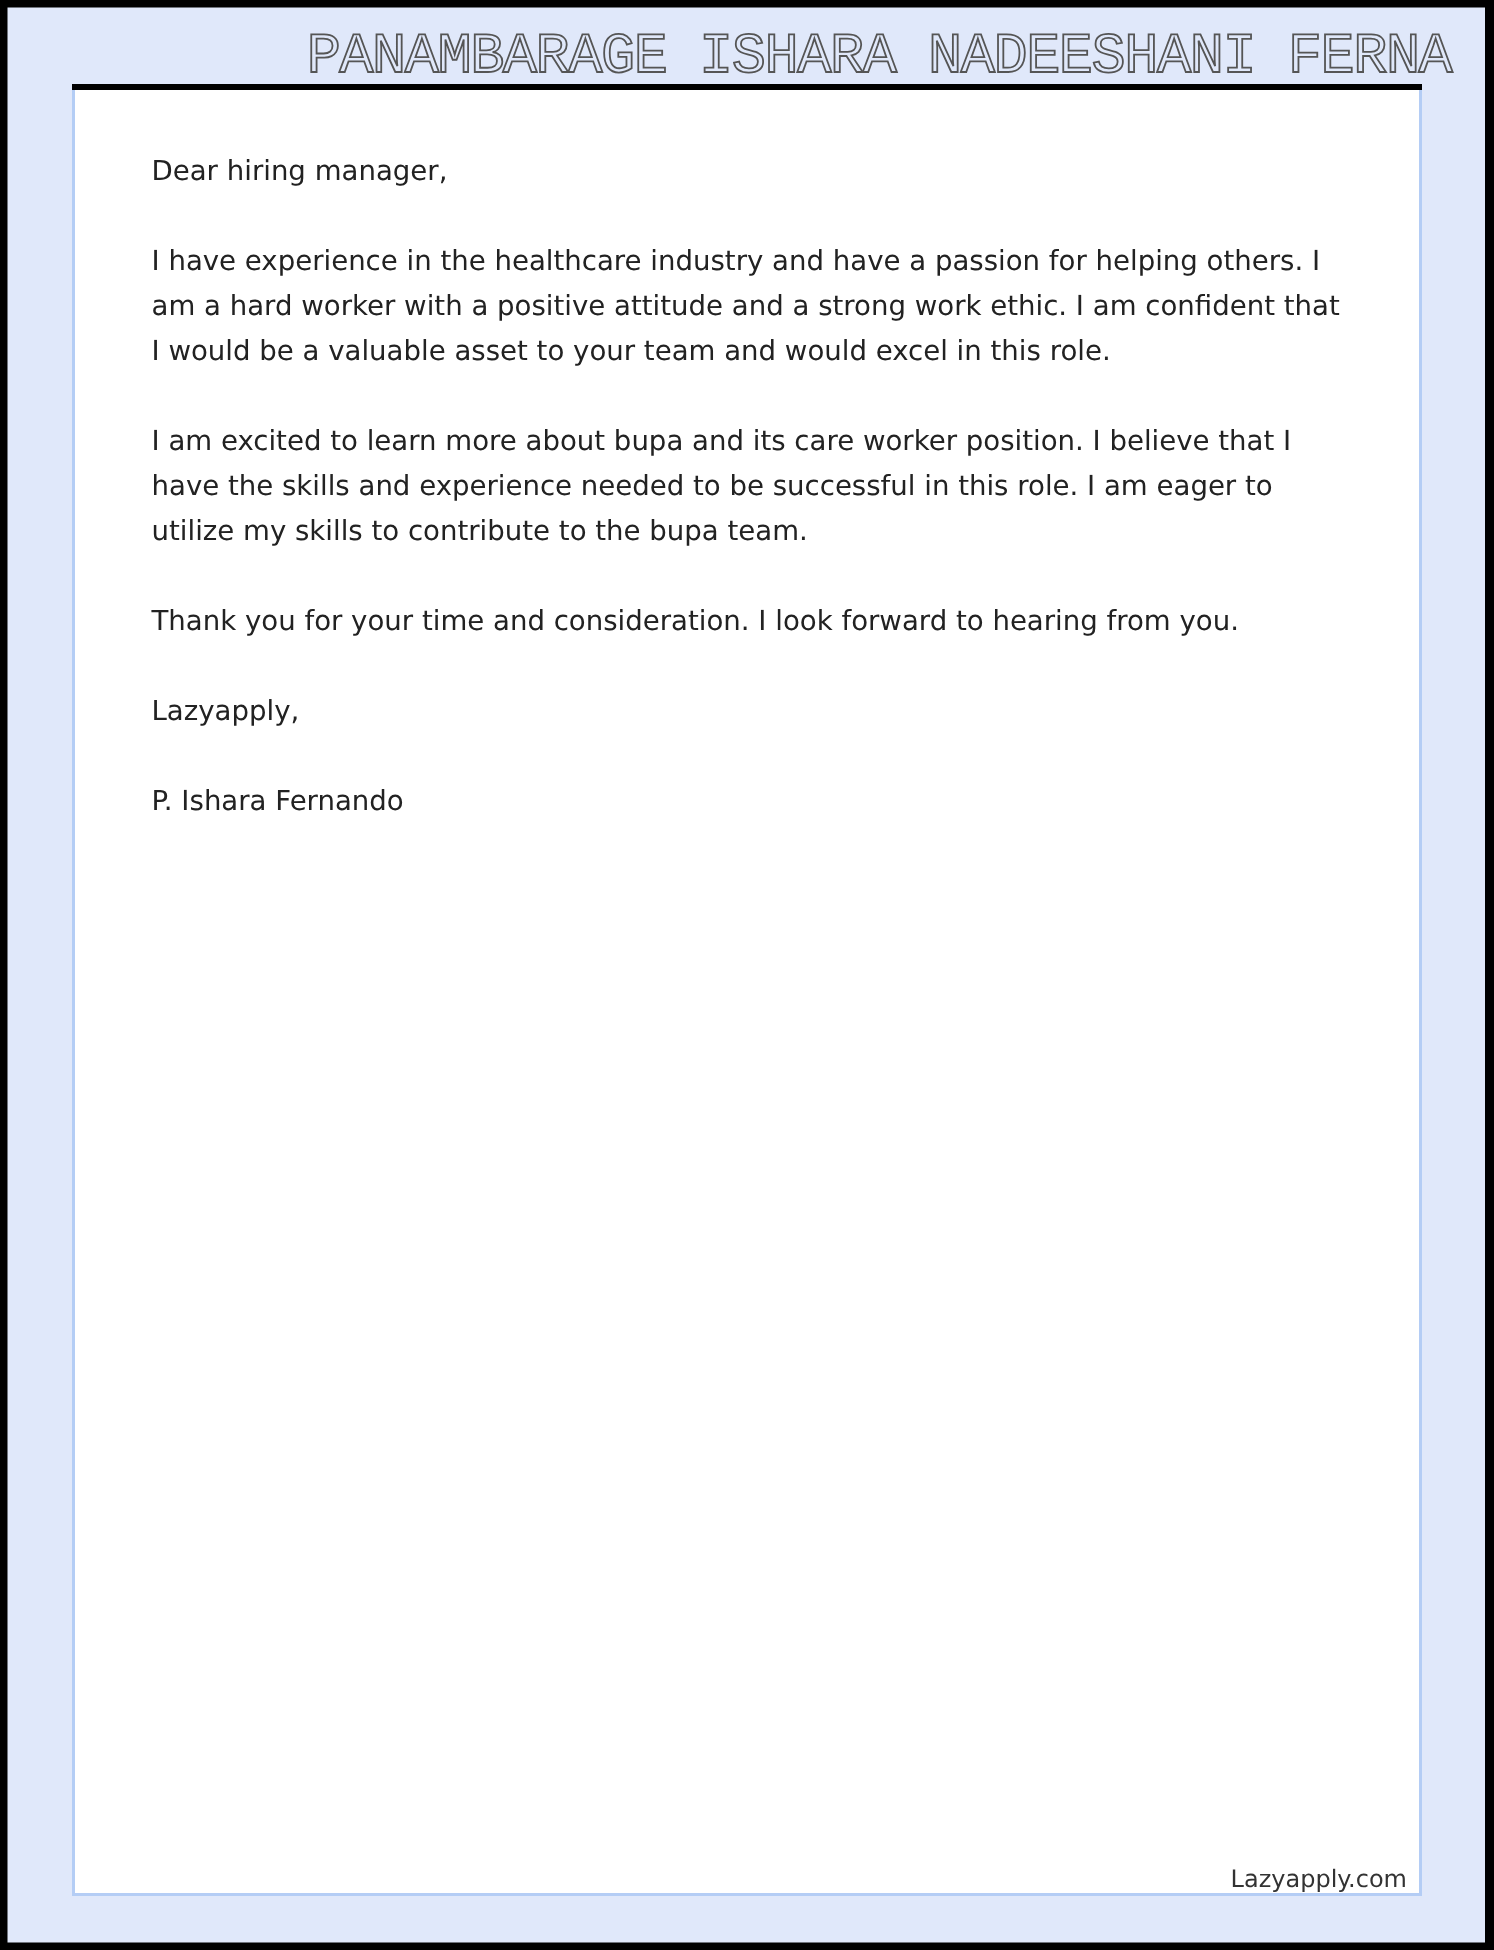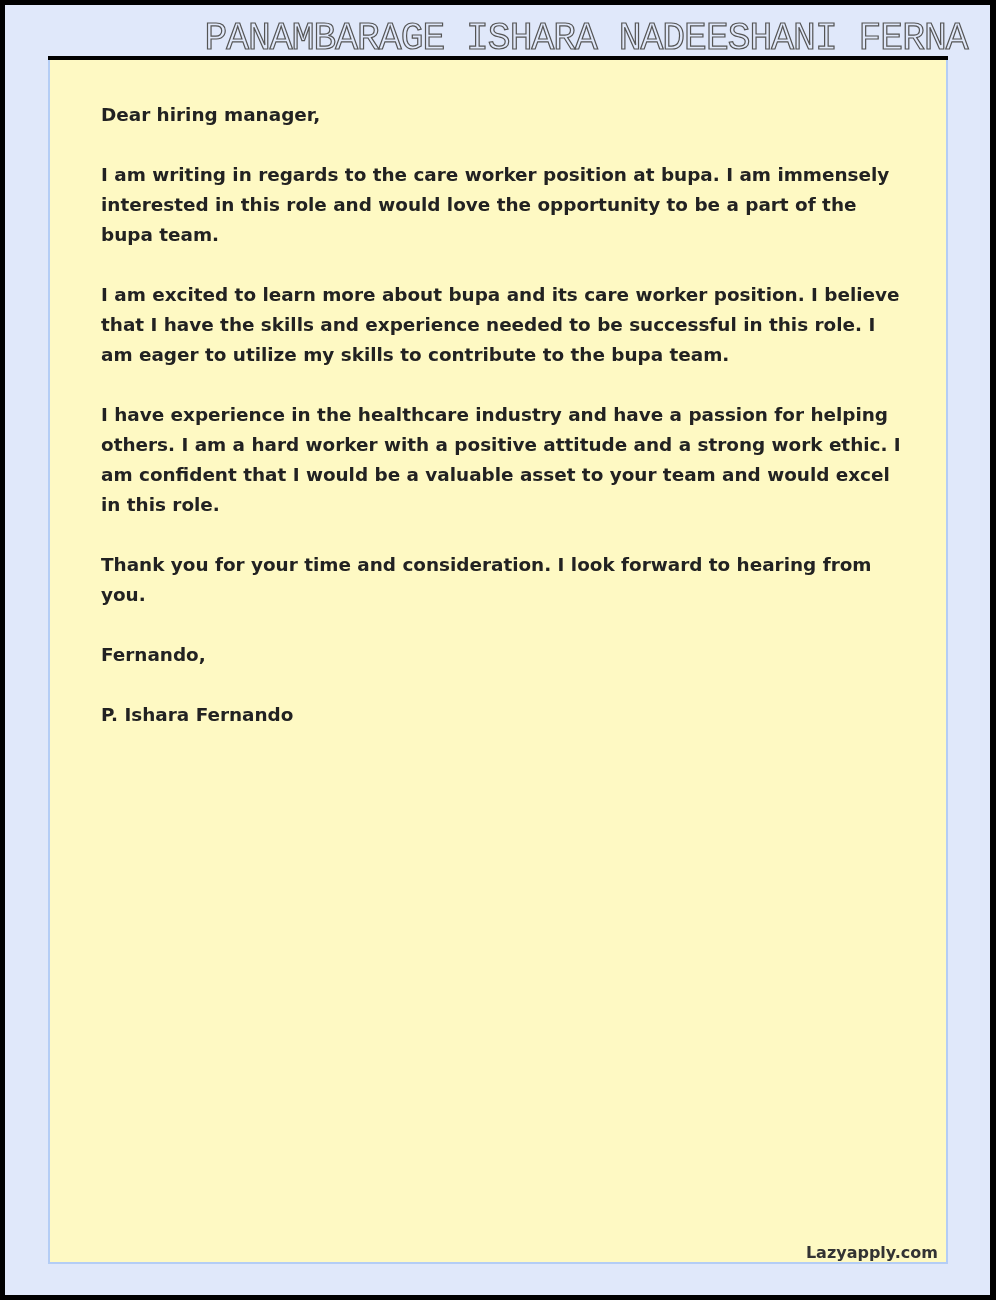--- a/index.html
+++ b/index.html
@@ -15,21 +15,21 @@
     color: #e0e8fa; -webkit-text-stroke: 1.2px #555;
     font-family: Liberation Mono, monospace; letter-spacing: -1px;
     text-align: center;
     margin-left: 44px;
   }
   .rule {
     position: absolute; left: 43px; top: 51px; width: 900px; height: 4px; background: #000;
   }
   .page {
     position: absolute; left: 43px; top: 55px; width: 896px; height: 1202px;
-    background: #fef9c3; border: 2px solid #b4cdf5; border-top: none; font-weight: bold;
+    background: #ffffff; border: 2px solid #b4cdf5; border-top: none;
   }
   .content {
     position: absolute; left: 51px; top: 40px; width: 800px;
     font-size: 18.4px; line-height: 30px; color: #222;
   }
   .content p { margin: 0 0 30px 0; }
   .content .sig { margin-bottom: 10px; }
   .date { color: #1e88e5; }
   .footer {
     position: absolute; right: 8px; bottom: 0px; font-size: 16px; color: #333;
@@ -37,21 +37,20 @@
 </style>
 </head>
 <body>
 
 <div class="title">PANAMBARAGE ISHARA NADEESHANI FERNA</div>
 <div class="rule"></div>
 
 <div class="page">
   <div class="content">
     <p>Dear hiring manager,</p>
-    <p>I am writing in regards to the care worker position at bupa. I am immensely interested in this role and would love the opportunity to be a part of the bupa team.</p>
+    <p>I have experience in the healthcare industry and have a passion for helping others. I am a hard worker with a positive attitude and a strong work ethic. I am confident that I would be a valuable asset to your team and would excel in this role.</p>
     <p>I am excited to learn more about bupa and its care worker position. I believe that I have the skills and experience needed to be successful in this role. I am eager to utilize my skills to contribute to the bupa team.</p>
-    <p>I have experience in the healthcare industry and have a passion for helping others. I am a hard worker with a positive attitude and a strong work ethic. I am confident that I would be a valuable asset to your team and would excel in this role.</p>
     <p>Thank you for your time and consideration. I look forward to hearing from you.</p>
-    <p>Fernando,</p>
+    <p>Lazyapply,</p>
     <p class="sig">P. Ishara Fernando</p>
   </div>
   <div class="footer">Lazyapply.com</div>
 </div>
 
 </body></html>

